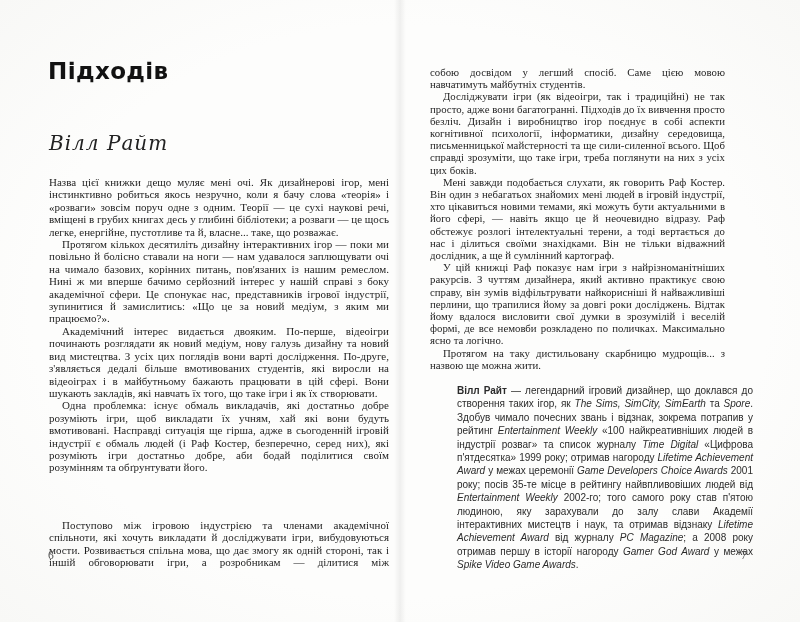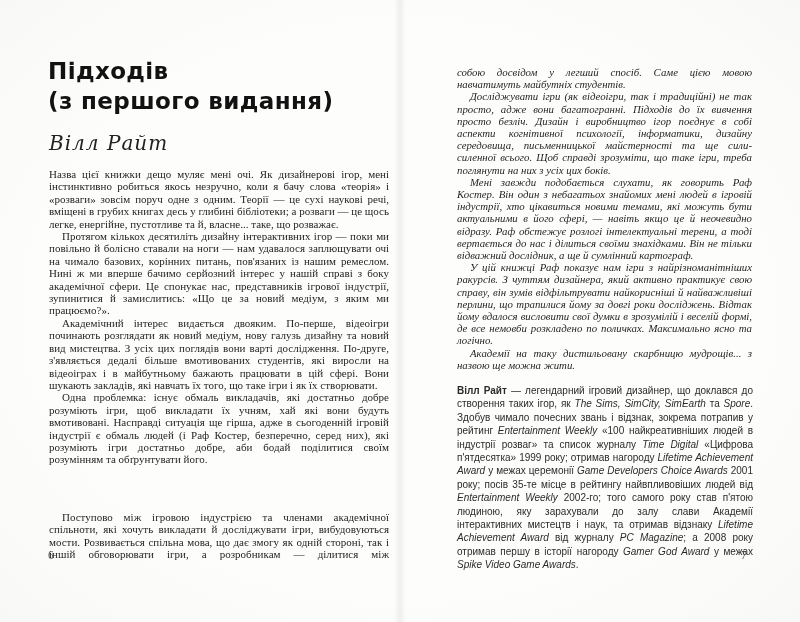--- a/index.html
+++ b/index.html
@@ -8,22 +8,22 @@
     background:radial-gradient(ellipse at center,#fdfdfc 65%,#f8f8f6 100%);color:#1f1f1f;}
   .gutter{position:absolute;left:394px;top:0;width:12px;height:622px;
     background:linear-gradient(to right,rgba(0,0,0,0),rgba(0,0,0,0.055) 50%,rgba(0,0,0,0));}
   
   .chapter-title{position:absolute;left:48px;top:56px;width:344px;
     font-family:"DejaVu Sans","Liberation Sans",sans-serif;font-weight:bold;
     font-size:23px;line-height:30px;letter-spacing:.4px;color:#121212;}
   .author-sig{position:absolute;left:49px;top:131px;width:300px;
     font-family:"DejaVu Serif","Liberation Serif",serif;font-style:italic;
     font-size:20px;letter-spacing:1px;color:#222;}
-  .body-left{position:absolute;left:49px;top:168px;width:340px;}
-  .body-right{position:absolute;left:457px;top:66px;width:295px;font-style:italic;}
+  .body-left{position:absolute;left:49px;top:176px;width:340px;}
+  .body-right{position:absolute;left:430px;top:66px;width:295px;}
   .bodytext p{margin:0;text-align:justify;font-size:11px;line-height:12.4px;
     color:#1f1f1f;}
   .body-right p{font-size:10.8px;line-height:12.2px;}
   .bodytext p.ind{text-indent:13px;}
   .bodytext p.cont-j{text-align-last:justify;margin-top:45px;}
   .bio{position:absolute;left:457px;top:384px;width:296px;
     font-family:"Liberation Sans","DejaVu Sans",sans-serif;
     font-size:10px;line-height:13.4px;color:#2b2b2b;text-align:justify;}
   .seg-i{font-style:italic;}
   .seg-b{font-weight:bold;}
@@ -35,21 +35,20 @@
 </head>
 <body>
 
 <div class="spread">
 
   <div class="gutter"></div>
 
   <div>
     <div class="chapter-title">
       <div>Підходів</div>
-      <div>(з першого видання)</div>
     </div>
 
     <div class="author-sig">Вілл Райт</div>
 
     <div class="bodytext body-left">
       <p>Назва цієї книжки дещо муляє мені очі. Як дизайнерові ігор, мені інстинктивно робиться якось незручно, коли я бачу слова «теорія» і «розваги» зовсім поруч одне з одним. Теорії — це сухі наукові речі, вміщені в грубих книгах десь у глибині бібліотеки; а розваги — це щось легке, енергійне, пустотливе та й, власне... таке, що розважає.</p>
       <p class="ind">Протягом кількох десятиліть дизайну інтерактивних ігор — поки ми повільно й болісно ставали на ноги — нам удавалося заплющувати очі на чимало базових, корінних питань, пов'язаних із нашим ремеслом. Нині ж ми вперше бачимо серйозний інтерес у нашій справі з боку академічної сфери. Це спонукає нас, представників ігрової індустрії, зупинитися й замислитись: «Що це за новий медіум, з яким ми працюємо?».</p>
       <p class="ind">Академічний інтерес видається двояким. По-перше, відеоігри починають розглядати як новий медіум, нову галузь дизайну та новий вид мистецтва. З усіх цих поглядів вони варті дослідження. По-друге, з'являється дедалі більше вмотивованих студентів, які виросли на відеоіграх і в майбутньому бажають працювати в цій сфері. Вони шукають закладів, які навчать їх того, що таке ігри і як їх створювати.</p>
       <p class="ind">Одна проблемка: існує обмаль викладачів, які достатньо добре розуміють ігри, щоб викладати їх учням, хай які вони будуть вмотивовані. Насправді ситуація ще гірша, адже в сьогоденній ігровій індустрії є обмаль людей (і Раф Костер, безперечно, серед них), які розуміють ігри достатньо добре, аби бодай поділитися своїм розумінням та обґрунтувати його.</p>
       <p class="ind cont-j">Поступово між ігровою індустрією та членами академічної спільноти, які хочуть викладати й досліджувати ігри, вибудовуються мости. Розвивається спільна мова, що дає змогу як одній стороні, так і іншій обговорювати ігри, а розробникам — ділитися між</p>
@@ -57,21 +56,21 @@
 
     <div class="pagenum left">6</div>
   </div>
 
   <div>
     <div class="bodytext body-right">
       <p>собою досвідом у легший спосіб. Саме цією мовою навчатимуть майбутніх студентів.</p>
       <p class="ind">Досліджувати ігри (як відеоігри, так і традиційні) не так просто, адже вони багатогранні. Підходів до їх вивчення просто безліч. Дизайн і виробництво ігор поєднує в собі аспекти когнітивної психології, інформатики, дизайну середовища, письменницької майстерності та ще сили-силенної всього. Щоб справді зрозуміти, що таке ігри, треба поглянути на них з усіх цих боків.</p>
       <p class="ind">Мені завжди подобається слухати, як говорить Раф Костер. Він один з небагатьох знайомих мені людей в ігровій індустрії, хто цікавиться новими темами, які можуть бути актуальними в його сфері, — навіть якщо це й неочевидно відразу. Раф обстежує розлогі інтелектуальні терени, а тоді вертається до нас і ділиться своїми знахідками. Він не тільки відважний дослідник, а ще й сумлінний картограф.</p>
       <p class="ind">У цій книжці Раф показує нам ігри з найрізноманітніших ракурсів. З чуттям дизайнера, який активно практикує свою справу, він зумів відфільтрувати найкорисніші й найважливіші перлини, що трапилися йому за довгі роки досліджень. Відтак йому вдалося висловити свої думки в зрозумілій і веселій формі, де все немовби розкладено по поличках. Максимально ясно та логічно.</p>
-      <p class="ind">Академії на таку дистильовану скарбницю мудрощів... з назвою ще можна жити.</p>
+      <p class="ind">Протягом на таку дистильовану скарбницю мудрощів... з назвою ще можна жити.</p>
     </div>
 
     <div class="bio"><span class="seg-b">Вілл Райт</span><span> — легендарний ігровий дизайнер, що доклався до створення таких ігор, як </span><span class="seg-i">The Sims, SimCity, SimEarth</span><span> та </span><span class="seg-i">Spore</span><span>. Здобув чимало почесних звань і відзнак, зокрема потрапив у рейтинг </span><span class="seg-i">Entertainment Weekly</span><span> «100 найкреативніших людей в індустрії розваг» та список журналу </span><span class="seg-i">Time Digital</span><span> «Цифрова п'ятдесятка» 1999 року; отримав нагороду </span><span class="seg-i">Lifetime Achievement Award</span><span> у межах церемонії </span><span class="seg-i">Game Developers Choice Awards</span><span> 2001 року; посів 35-те місце в рейтингу найвпливовіших людей від </span><span class="seg-i">Entertainment Weekly</span><span> 2002-го; того самого року став п'ятою людиною, яку зарахували до залу слави Академії інтерактивних мистецтв і наук, та отримав відзнаку </span><span class="seg-i">Lifetime Achievement Award</span><span> від журналу </span><span class="seg-i">PC Magazine</span><span>; а 2008 року отримав першу в історії нагороду </span><span class="seg-i">Gamer God Award</span><span> у межах </span><span class="seg-i">Spike Video Game Awards</span><span>.</span></div>
 
     <div class="pagenum right">7</div>
   </div>
 
 </div>
 
 </body></html>

